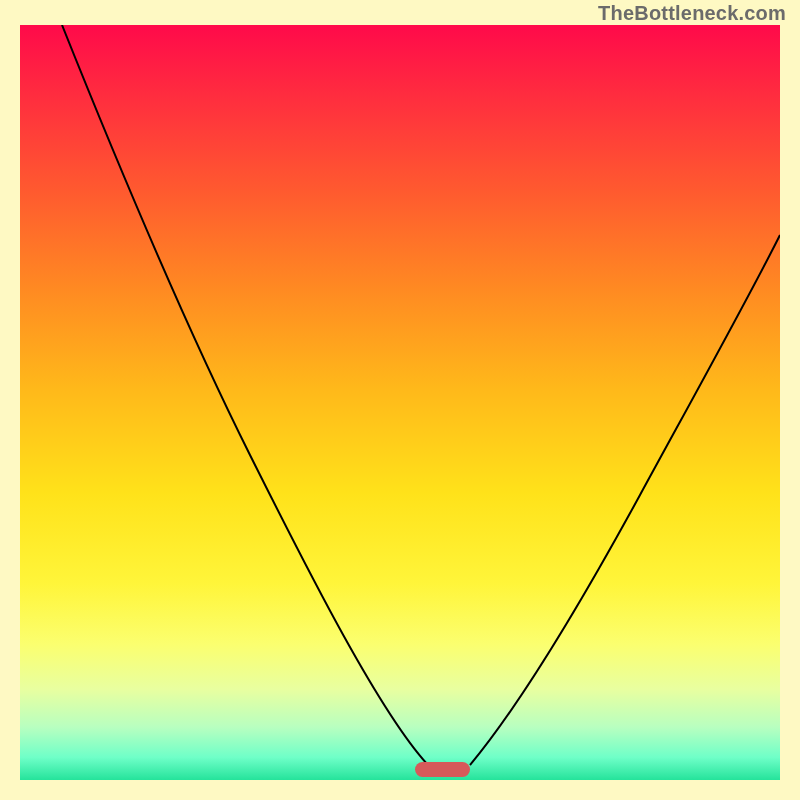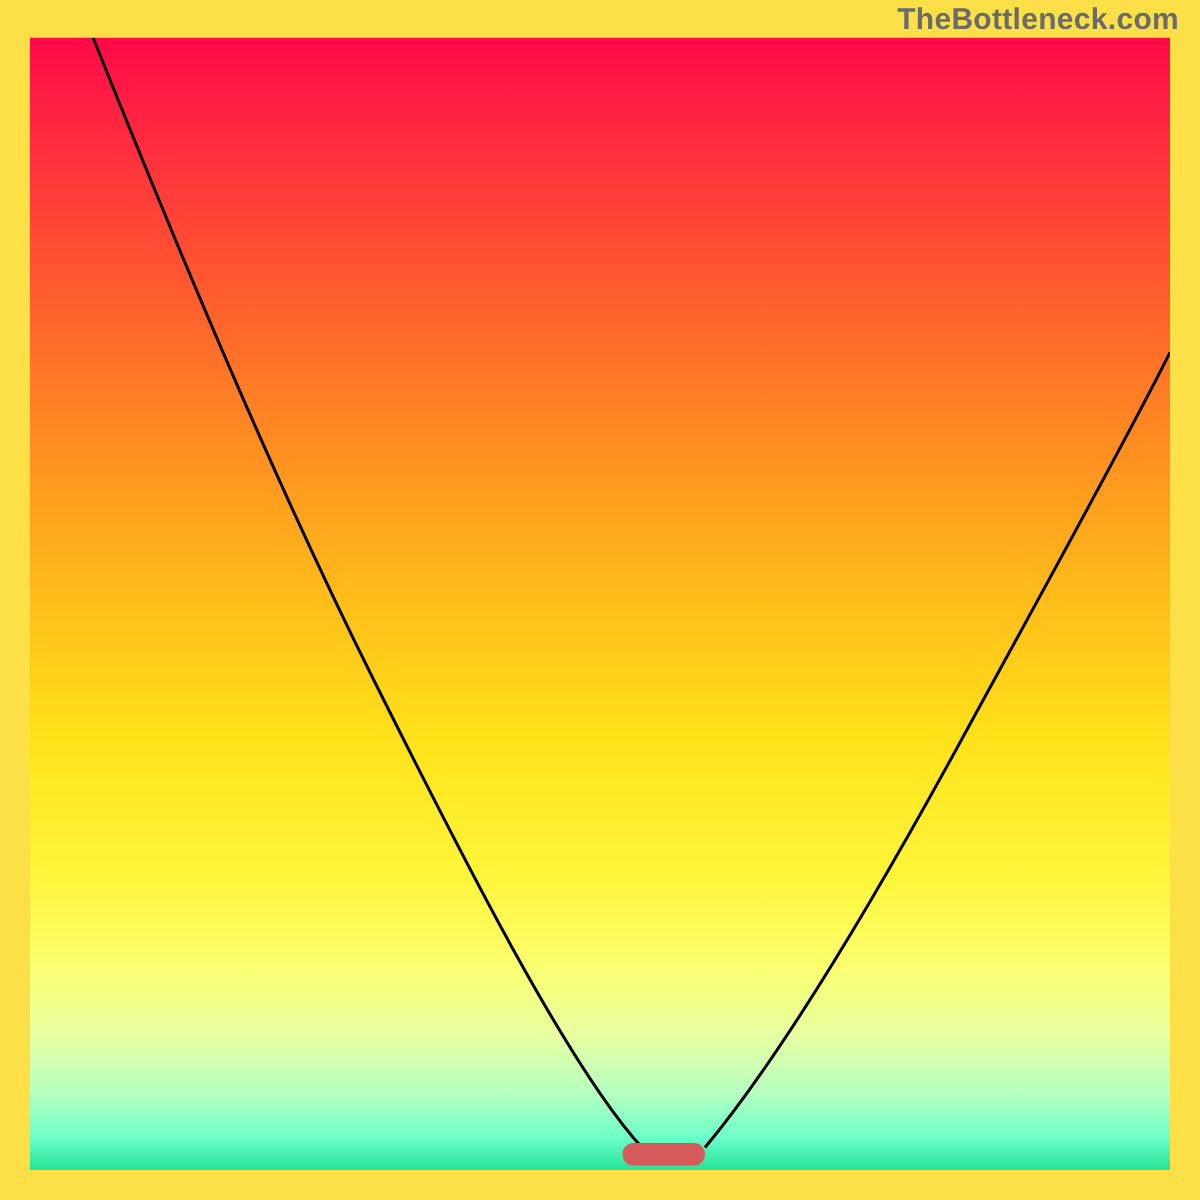--- a/index.html
+++ b/index.html
@@ -9,21 +9,21 @@
     height: 800px;
     background: #000;
     overflow: hidden;
   }
   .frame {
     position: absolute;
     left: 0;
     top: 0;
     width: 800px;
     height: 800px;
-    background: #fde047;
+    background: #fef9c3;
   }
   .plot {
     position: absolute;
     left: 20px;
     top: 25px;
     width: 760px;
     height: 755px;
     overflow: hidden;
   }
   .gradient {

